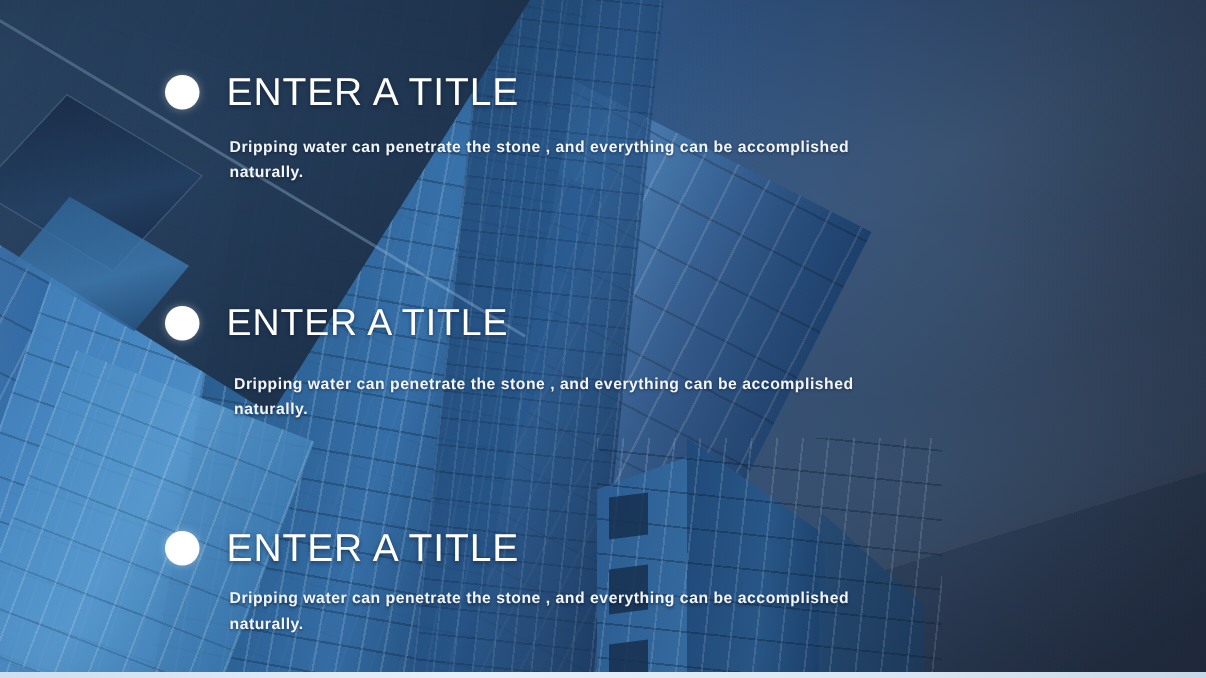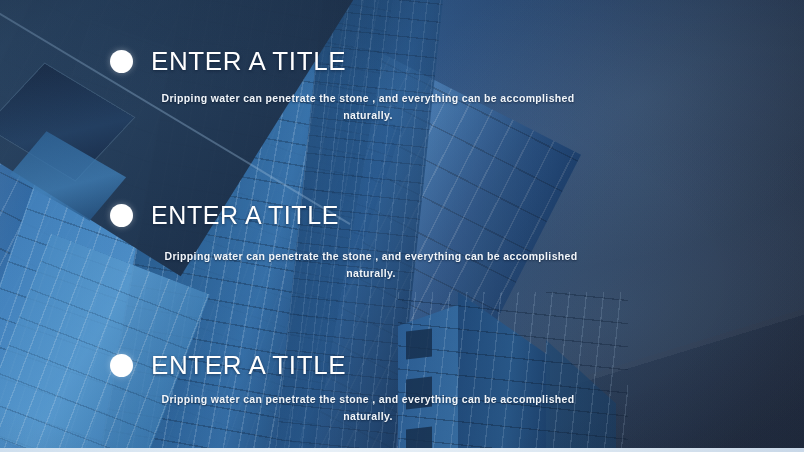--- a/index.html
+++ b/index.html
@@ -208,21 +208,21 @@
     box-shadow:0 0 6px rgba(255,255,255,.35);
   }
   .title{
     margin-left:18px;color:#ffffff;font-size:26px;font-weight:400;
     letter-spacing:.6px;line-height:30px;white-space:nowrap;
     text-shadow:0 1px 3px rgba(8,22,44,.55);
   }
   .body{
     margin-top:12px;padding-left:153px;color:#f2f6fa;
     font-size:10.5px;font-weight:bold;line-height:17px;letter-spacing:.35px;
-    text-shadow:0 1px 2px rgba(8,22,44,.6);max-width:430px;text-align:center;
+    text-shadow:0 1px 2px rgba(8,22,44,.6);max-width:430px;
   }
   .b2 .head{padding-left:110px;}
   .b2 .title{font-size:25px;}
   .b2 .body{padding-left:156px;margin-top:16px;}
   .b3 .body{margin-top:9px;}
 </style>
 </head>
 <body>
 
 <div id="slide">

